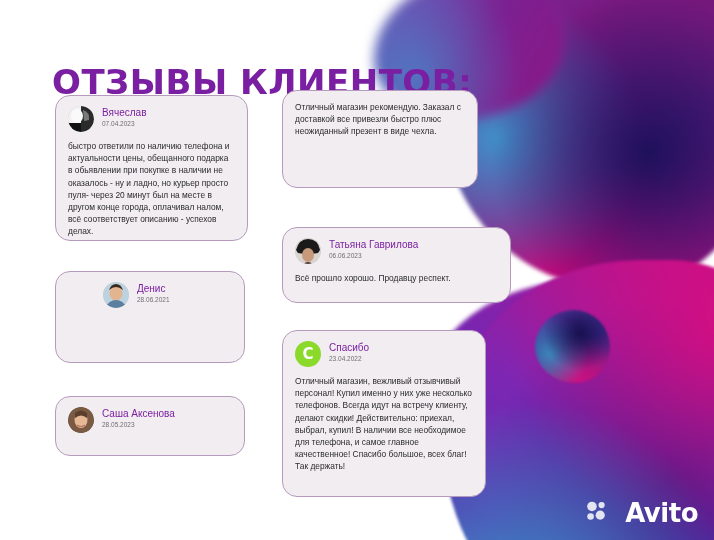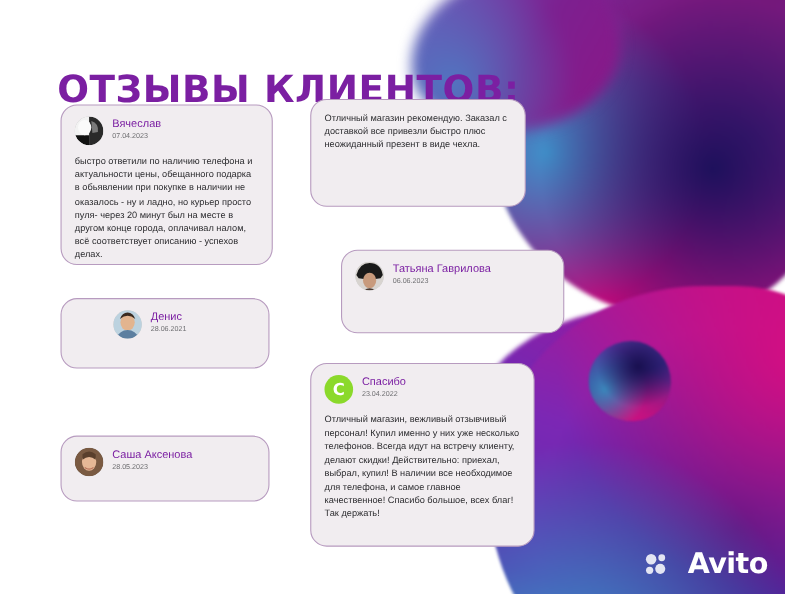--- a/index.html
+++ b/index.html
@@ -110,29 +110,29 @@
   }
   .card-body{
     font-size:8.4px;line-height:12.2px;color:#2b2b2e;
     font-family:Liberation Sans, sans-serif;
     white-space:pre-line;
   }
 
   
   #card-vyacheslav{left:55px;top:95px;width:193px;height:146px;}
   #card-kuybyshev {left:282px;top:90px;width:196px;height:98px;}
-  #card-tatyana   {left:282px;top:227px;width:203px;height:76px;margin-left:28px;}
-  #card-denis     {left:55px;top:271px;width:190px;height:64px;padding-left:47px;}
+  #card-tatyana   {left:282px;top:227px;width:229px;height:76px;}
+  #card-denis     {left:55px;top:271px;width:190px;height:92px;padding-left:47px;}
   #card-sasha     {left:55px;top:396px;width:190px;height:60px;}
   #card-sergey    {left:282px;top:330px;width:204px;height:167px;}
 
   
   .avito{
     position:absolute;right:16px;bottom:14px;
-    display:flex;align-items:center;gap:17px;
+    display:flex;gap:17px;
     z-index:8;
   }
   .avito-mark{width:22px;height:22px;display:block;}
   .avito-word{
     font-size:26px;font-weight:bold;color:#ffffff;line-height:26px;
     font-family:"DejaVu Sans","Liberation Sans",sans-serif;
     letter-spacing:-.5px;
   }
 </style>
 </head>
@@ -193,20 +193,21 @@
             <ellipse cx="13" cy="17" rx="6" ry="7" fill="#c89a7c"></ellipse>
             <path d="M8 26 q5 -4 10 0z" fill="#4a3b33"></path>
           </g>
         </svg>
       </div>
       <div class="who">
         <div class="who-name">Татьяна Гаврилова</div>
         <div class="who-date">06.06.2023</div>
       </div>
     </div>
+    <div class="card-body">Всё прошло хорошо. Продавцу респект.</div>
   </div>
 
   <div class="card" id="card-denis">
     <div class="card-head">
       <div class="avatar">
         <svg viewBox="0 0 26 26">
           <defs>
               <clipPath id="c4">
                 <circle cx="13" cy="13" r="13"></circle>
               </clipPath>

